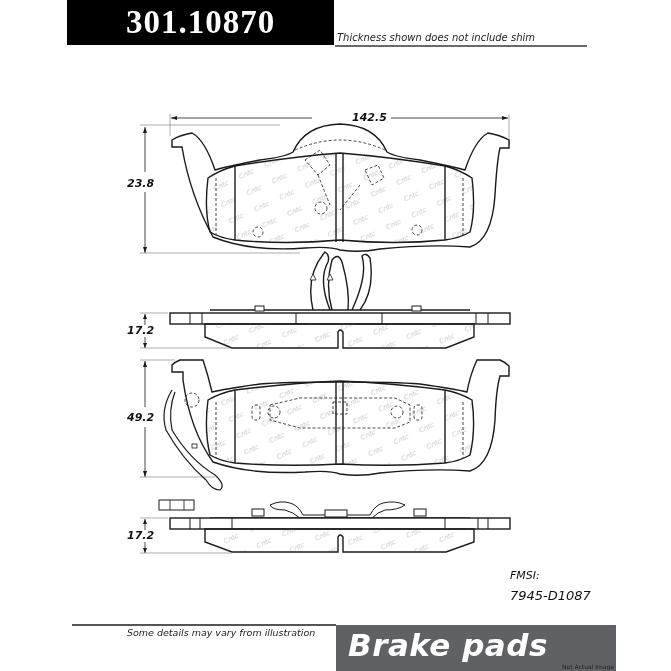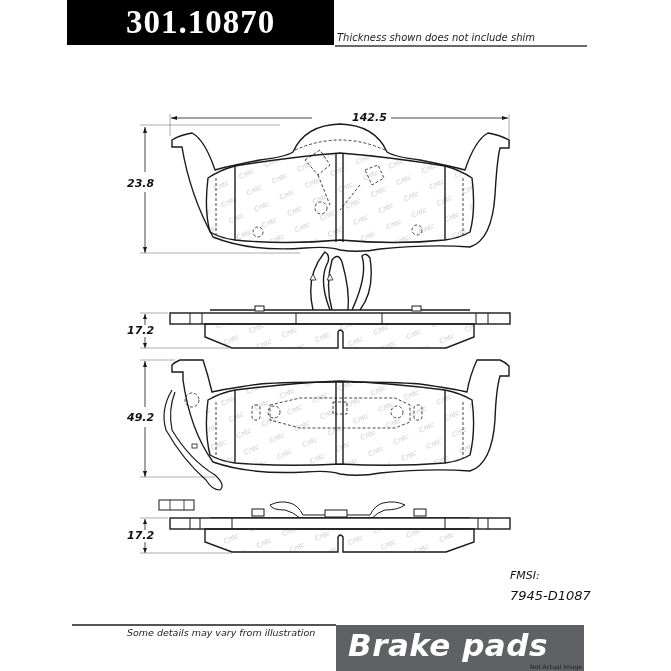--- a/index.html
+++ b/index.html
@@ -24,21 +24,21 @@
     font-weight: normal; font-style: italic; color: #111;
   }
   .fmsi .t { font-size: 11px; }
   .fmsi .v { font-size: 13px; margin-top: 6px; }
   .footer-rule { position: absolute; left: 72px; top: 624px; width: 264px; height: 2px; background: #555; }
   .footer-note {
     position: absolute; left: 127px; top: 627px; font-family: "DejaVu Sans", sans-serif;
     font-style: italic; font-size: 9.5px; color: #222;
   }
   .footer-box {
-    position: absolute; left: 336px; top: 625px; width: 248px; height: 46px; background: #5f6164;
+    position: absolute; left: 336px; top: 625px; width: 280px; height: 46px; background: #5f6164;
   }
   .footer-title {
     position: absolute; left: 12px; top: 2px; color: #fff; font-family: "DejaVu Sans", sans-serif;
     font-weight: bold; font-style: italic; font-size: 31px; letter-spacing: 0.5px;
   }
   .footer-disclaimer {
     position: absolute; right: 2px; bottom: 1px; color: #222; font-family: "DejaVu Sans", sans-serif; font-size: 6px;
   }
 </style>
 </head>

